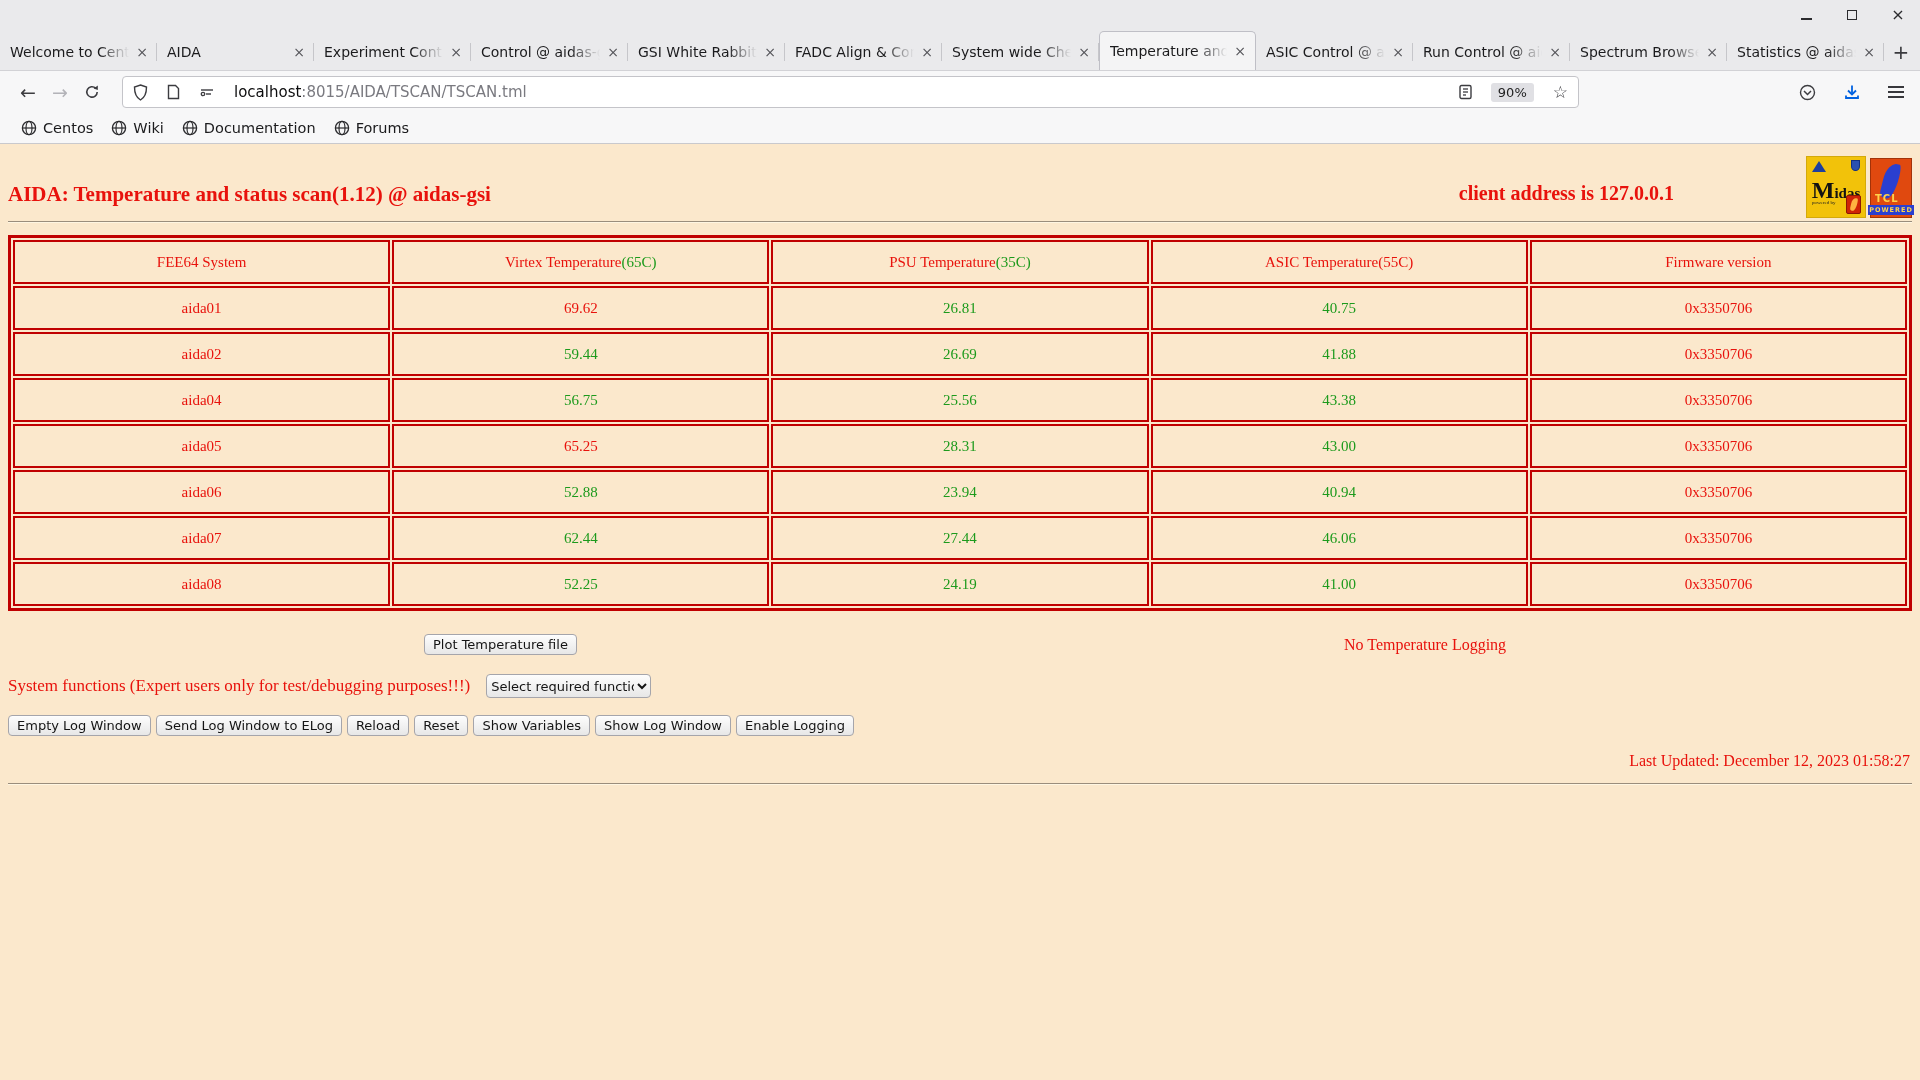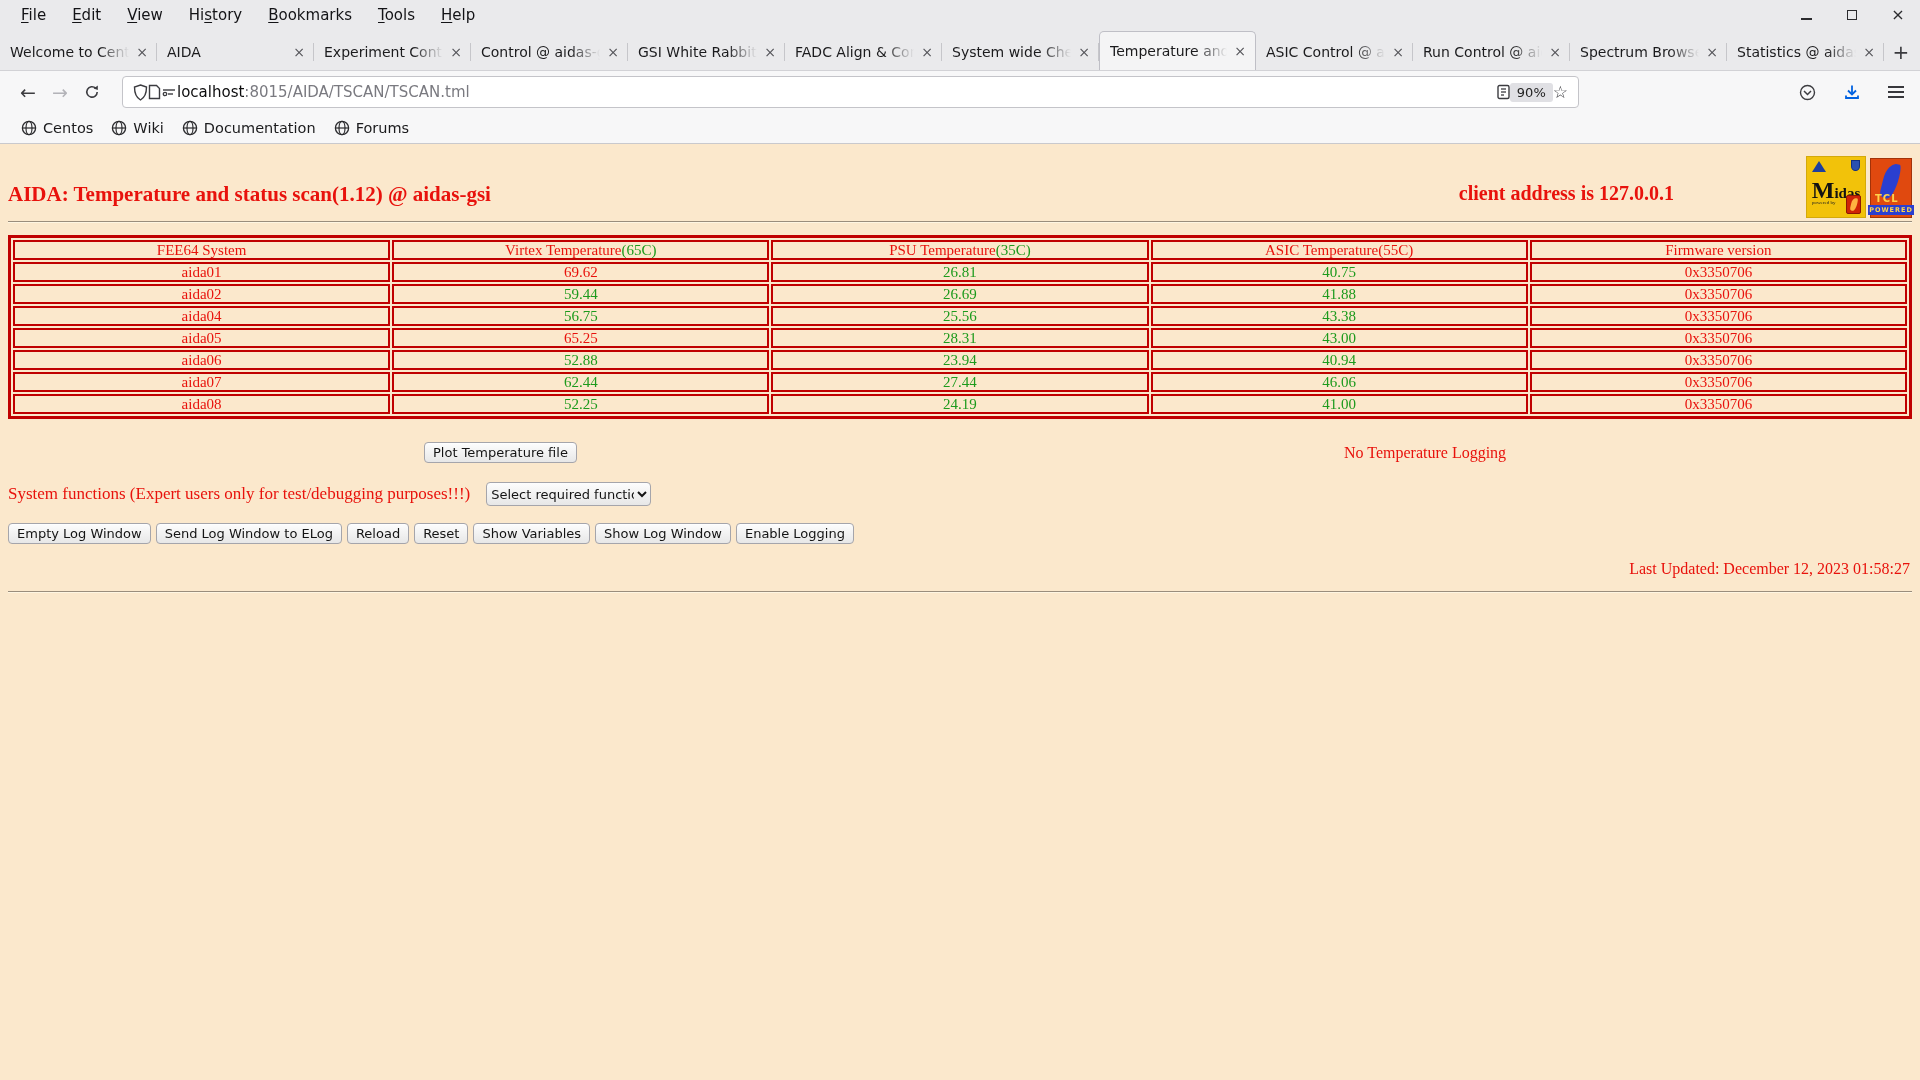--- a/index.html
+++ b/index.html
@@ -37,21 +37,21 @@
   .newtab{ width:34px; height:36px; display:flex; align-items:center; justify-content:center;
         font-size:20px; color:#3a3a3e;}
 
   .navbar{ height:43px; background:var(--toolbar); border-top:1px solid #d2d2d6;
         display:flex; align-items:center; padding:0 12px;}
   .nav-btn{ width:32px; height:32px; display:flex; align-items:center; justify-content:center;
         font-size:19px; color:#3c3c40; border-radius:4px;}
   .nav-btn.disabled{ color:#b3b3b8;}
   .urlbox{ width:1457px; height:32px; margin-left:14px; background:#fff;
         border:1px solid #c4c4c9; border-radius:4px; display:flex; align-items:center;
-        padding:0 10px; gap:0;}
+        padding:0 10px; gap:19px;}
   .urlbox .grow{ flex:1;}
   .url-text{ font-size:15px; color:#0c0c0d; white-space:nowrap;}
   .url-text .dim{ color:#7a7a80;}
   .zoom-badge{ background:#e0e0e4; border-radius:3px; font-size:13px; color:#222; padding:2px 7px;}
   .star{ font-size:17px; color:#3c3c40;}
   .nav-right{ margin-left:auto; display:flex; align-items:center; gap:28px; padding-right:4px;}
   .icon16 svg{ display:block; }
   .dl-blue{ color:#0061e0;}
   .burger{ display:flex; flex-direction:column; gap:3px;}
   .burger span{ width:16px; height:2px; background:#38383c;}
@@ -87,21 +87,21 @@
   .tcl-text{ position:absolute; left:4px; bottom:13px; color:#ffd24a; font-weight:bold; font-size:10px;
         letter-spacing:1px; font-family:"DejaVu Sans",sans-serif;}
   .tcl-banner{ position:absolute; left:-3px; right:-3px; bottom:2px; height:10px; background:#2a3fd0;
         color:#ffd24a; font-size:6.5px; line-height:10px; text-align:center; font-weight:bold;
         font-family:"DejaVu Sans",sans-serif; letter-spacing:1px;}
   .rule{ margin:14px 8px 0; border:none; height:0;
         border-top:1px solid #9a8d7c; border-bottom:1px solid #fff6e2;}
 
   table.tscan{ margin:12px 8px 0; width:1904px; border-collapse:separate; border-spacing:2px;
         border:3px solid var(--tborder); table-layout:fixed;}
-  table.tscan td, table.tscan th{ border:2px solid var(--tborder); text-align:center; padding:0;
+  table.tscan td, table.tscan th{ border:2px solid var(--tborder); text-align:center; padding:12px;
         font-size:15px; line-height:16px; font-weight:normal; overflow:hidden; white-space:nowrap;}
   .red{ color:var(--red);} .green{ color:var(--green);}
 
   .plot-row{ position:relative; height:30px; margin-top:21px;}
   .gtk-btn{ font-family:"DejaVu Sans","Liberation Sans",sans-serif; font-size:13px; color:#141414;
         background:linear-gradient(#fdfdfd,#e7e7e7); border:1px solid #a5a5ab; border-radius:4px;
         padding:2px 8px; box-shadow:0 1px 0 rgba(255,255,255,.6) inset;}
   .plot-btn{ position:absolute; left:424px; top:2px;}
   .logging-status{ position:absolute; left:1344px; top:4px; color:var(--red); font-size:16px;}
 
@@ -112,29 +112,20 @@
         border:1px solid #a5a5ab; border-radius:4px;}
 
   .actions-row{ margin:17px 0 0 8px; display:flex; gap:5px;}
   .updated-row{ text-align:right; margin:16px 10px 0 0; color:var(--red); font-size:16px;}
   .rule2{ margin:13px 8px 0;}
 </style>
 </head>
 <body>
 
 <div class="menubar">
-  <div style="display:flex">
-      <div class="menu-item"><u>F</u>ile</div>
-      <div class="menu-item"><u>E</u>dit</div>
-      <div class="menu-item"><u>V</u>iew</div>
-      <div class="menu-item">Hi<u>s</u>tory</div>
-      <div class="menu-item"><u>B</u>ookmarks</div>
-      <div class="menu-item"><u>T</u>ools</div>
-      <div class="menu-item"><u>H</u>elp</div>
-    </div>
   <div class="win-controls">
     <div class="wc">
         <div class="wc-min-glyph"></div>
       </div>
     <div class="wc">
         <div class="wc-max-glyph"></div>
       </div>
     <div class="wc wc-close-glyph">×</div>
   </div>
 </div>

